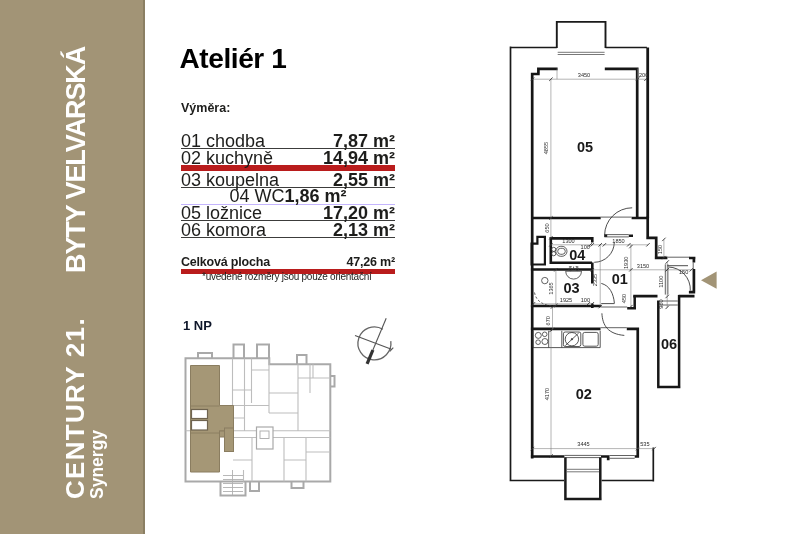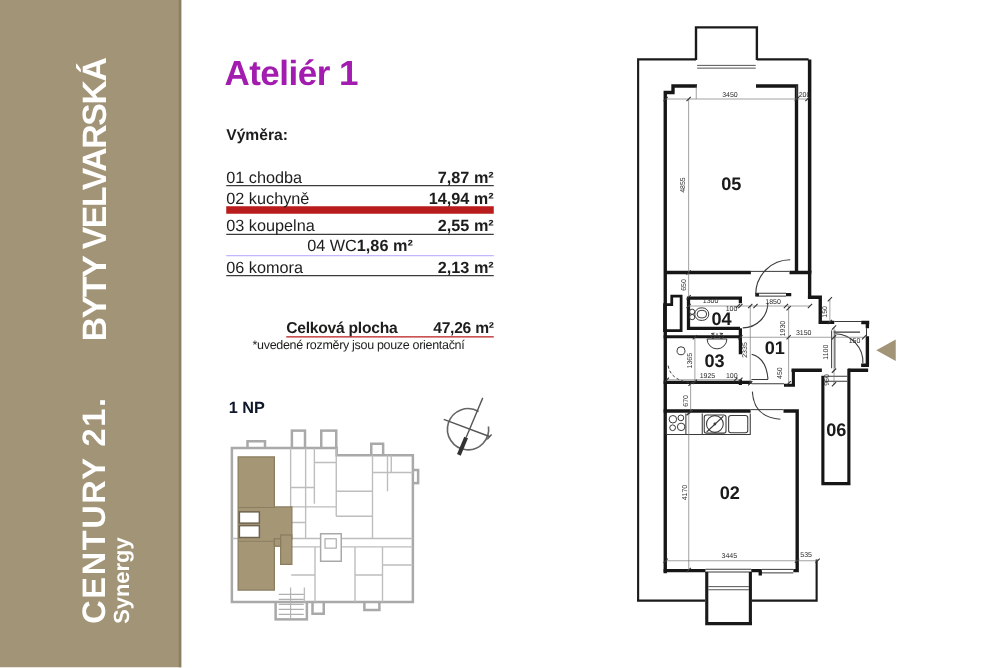--- a/index.html
+++ b/index.html
@@ -16,25 +16,25 @@
 
 <div class="abs" style="left:60.6px;top:273px;transform-origin:0 0;transform:rotate(-90deg);
      color:#ffffff;font-weight:bold;font-size:27px;letter-spacing:-1.1px;white-space:nowrap;">BYTY VELVARSKÁ</div>
 
 <div class="abs" style="left:60px;top:499px;transform-origin:0 0;transform:rotate(-90deg);
      color:#ffffff;font-weight:bold;font-size:26px;letter-spacing:1.3px;white-space:nowrap;">CENTURY 21.</div>
 
 <div class="abs" style="left:86.5px;top:499px;transform-origin:0 0;transform:rotate(-90deg);
      color:#ffffff;font-weight:bold;font-size:17.5px;letter-spacing:0px;white-space:nowrap;">Synergy</div>
 
-<div class="abs" style="left:179.5px;top:43.4px;font-size:28px;font-weight:bold;color:#a21caf;letter-spacing:-0.4px;">Ateliér 1</div>
+<div class="abs" style="left:179.5px;top:43.4px;font-size:28px;font-weight:bold;color:#000000;letter-spacing:-0.4px;">Ateliér 1</div>
 
 <div class="abs" style="left:181px;top:101px;font-size:12.5px;font-weight:bold;color:#1d1d1b;">Výměra:</div>
 
-<div class="abs" style="left:181px;top:132px;width:214px;font-size:13px;color:#1d1d1b;line-height:13px;">
+<div class="abs" style="left:181px;top:132px;width:214px;font-size:18px;color:#1d1d1b;line-height:13px;">
 
   <div style="height:13.1px;padding-top:2.8px;border-bottom:1px solid #3c3c3b;display:flex;justify-content:space-between;align-items:baseline;">
       <span>01 chodba</span>
       <span style="font-weight:bold;">7,87 m²</span>
     </div>
 
   <div style="height:13.1px;padding-top:2.8px;border-bottom:6px solid #b91c1c;display:flex;justify-content:space-between;align-items:baseline;">
       <span>02 kuchyně</span>
       <span style="font-weight:bold;">14,94 m²</span>
     </div>
@@ -42,29 +42,33 @@
   <div style="height:13.1px;padding-top:2.8px;border-bottom:1px solid #3c3c3b;display:flex;justify-content:space-between;align-items:baseline;">
       <span>03 koupelna</span>
       <span style="font-weight:bold;">2,55 m²</span>
     </div>
 
   <div style="height:13.1px;padding-top:2.8px;border-bottom:1px solid #c4b5fd;display:flex;justify-content:center;align-items:baseline;">
       <span>04 WC</span>
       <span style="font-weight:bold;">1,86 m²</span>
     </div>
 
+  <div style="height:13.1px;padding-top:2.8px;border-bottom:1px solid #3c3c3b;display:flex;justify-content:space-between;align-items:baseline;">
+      <span>05 ložnice</span>
+      <span style="font-weight:bold;">17,20 m²</span>
+    </div>
 
   <div style="height:13.1px;padding-top:2.8px;border-bottom:1px solid #3c3c3b;display:flex;justify-content:space-between;align-items:baseline;gap:19px;">
       <span>06 komora</span>
       <span style="font-weight:bold;">2,13 m²</span>
     </div>
 </div>
 
 <div class="abs" style="left:181px;top:255.5px;width:214px;font-size:12.5px;font-weight:bold;color:#1d1d1b;letter-spacing:-0.2px;">
-  <div style="height:13.6px;border-bottom:1px solid #b91c1c;display:flex;justify-content:space-between;align-items:center;margin-left:48px;">
+  <div style="height:13.6px;border-bottom:5px solid #b91c1c;display:flex;justify-content:space-between;align-items:center;">
       <span>Celková plocha</span>
       <span>47,26 m²</span>
     </div>
 </div>
 
 <div class="abs" style="left:181px;top:271px;font-size:10px;letter-spacing:-0.25px;color:#1d1d1b;margin-left:21px;">*uvedené rozměry jsou pouze orientační</div>
 
 <div class="abs" style="left:183px;top:318px;font-size:13px;font-weight:bold;color:#0f172a;">1 NP</div>
 
 <svg class="abs" style="left:0;top:0;" width="800" height="534" viewBox="0 0 800 534" fill="none" stroke-linecap="butt">

